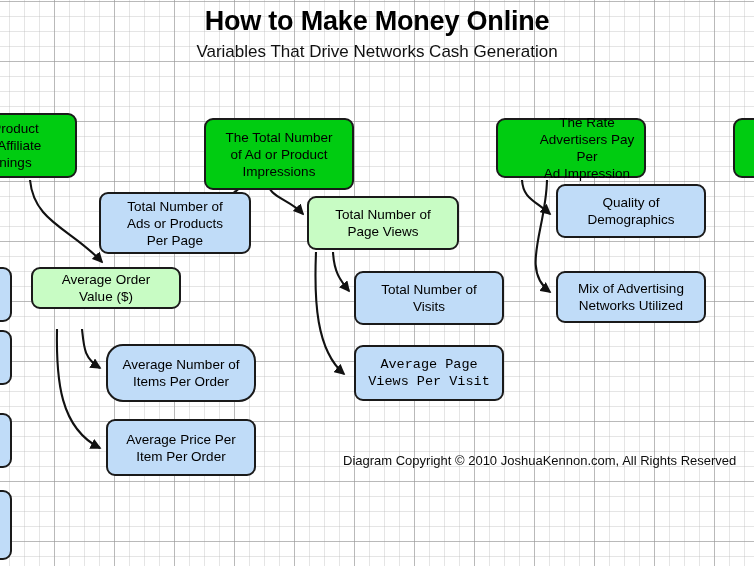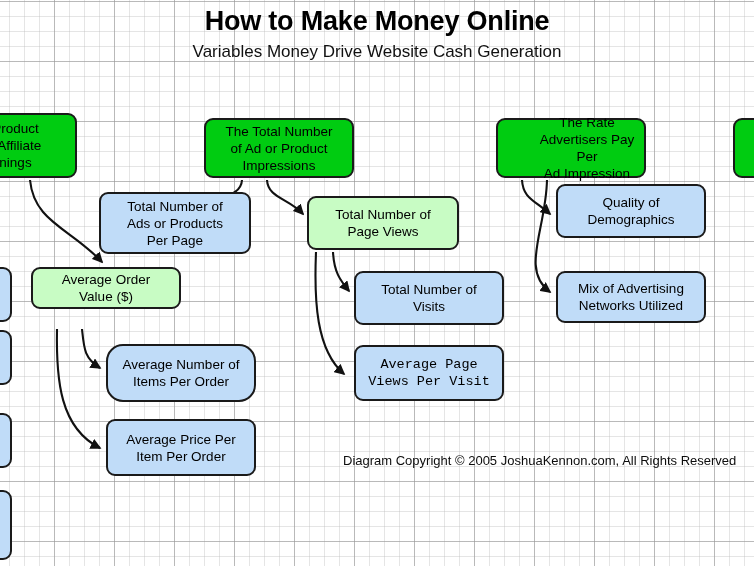--- a/index.html
+++ b/index.html
@@ -78,21 +78,21 @@
     white-space: nowrap;
   }
 </style>
 </head>
 <body>
 
 <div id="canvas">
 
   <div id="titles">
     <h1 id="title">How to Make Money Online</h1>
-    <h2 id="subtitle">Variables Money Drive Website Cash Generation</h2>
+    <h2 id="subtitle">Variables That Drive Networks Cash Generation</h2>
   </div>
 
   <svg id="edges" viewBox="0 0 754 566">
     <defs>
       <marker id="arrow" viewBox="0 0 10 10" refX="8.5" refY="5" markerWidth="5.2" markerHeight="5.2" orient="auto-start-reverse">
         <path d="M 0 0 L 10 5 L 0 10 z" fill="#111111"></path>
       </marker>
     </defs>
     <g fill="none" stroke="#111111" stroke-width="2.1" marker-end="url(#arrow)">
       <path d="M 30 180 C 34 222, 70 228, 102 262"></path>
@@ -103,21 +103,21 @@
       <path d="M 522 180 C 523 198, 534 200, 550 214"></path>
       <path d="M 547 180 C 546 230, 520 270, 550 292"></path>
       <path d="M 82 329 C 84 348, 84 358, 100 368"></path>
       <path d="M 57 329 C 56 380, 60 428, 100 448"></path>
     </g>
   </svg>
 
   <div class="node green" style="left:-46px; top:113px; width:123px; height:65px;">Product
 r Affiliate
 nings</div>
-  <div class="node green" style="left:204px; top:118px; width:150px; height:60px;">The Total Number
+  <div class="node green" style="left:204px; top:118px; width:150px; height:72px;">The Total Number
 of Ad or Product
 Impressions</div>
   <div class="node green" style="left:496px; top:118px; width:150px; height:60px;padding-left:36px;">The Rate
 Advertisers Pay Per
 Ad Impression</div>
   <div class="node green" style="left:733px; top:118px; width:40px;  height:60px;"></div>
 
   <div class="node blue" style="left:99px;  top:192px; width:152px; height:62px;">Total Number of
 Ads or Products
 Per Page</div>
@@ -138,15 +138,15 @@
   <div class="node blue" style="left:354px; top:345px; width:150px; height:56px;font-family:Liberation Mono, monospace;">Average Page
 Views Per Visit</div>
   <div class="node blue" style="left:106px; top:419px; width:150px; height:57px;">Average Price Per
 Item Per Order</div>
 
   <div class="node blue" style="left:-28px; top:267px; width:40px; height:55px;"></div>
   <div class="node blue" style="left:-28px; top:330px; width:40px; height:55px;"></div>
   <div class="node blue" style="left:-28px; top:413px; width:40px; height:55px;"></div>
   <div class="node blue" style="left:-28px; top:490px; width:40px; height:70px;"></div>
 
-  <div id="copyright" style="left:343px; top:453px;">Diagram Copyright © 2005 JoshuaKennon.com, All Rights Reserved</div>
+  <div id="copyright" style="left:343px; top:453px;">Diagram Copyright © 2010 JoshuaKennon.com, All Rights Reserved</div>
 
 </div>
 
 </body></html>

